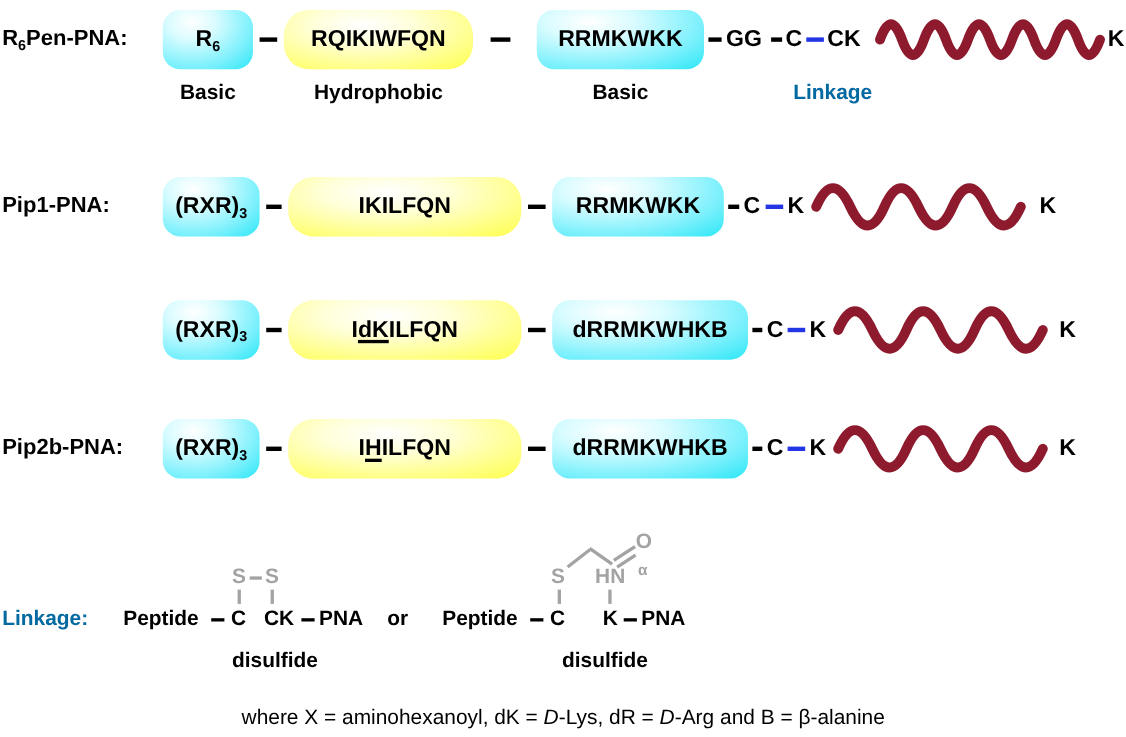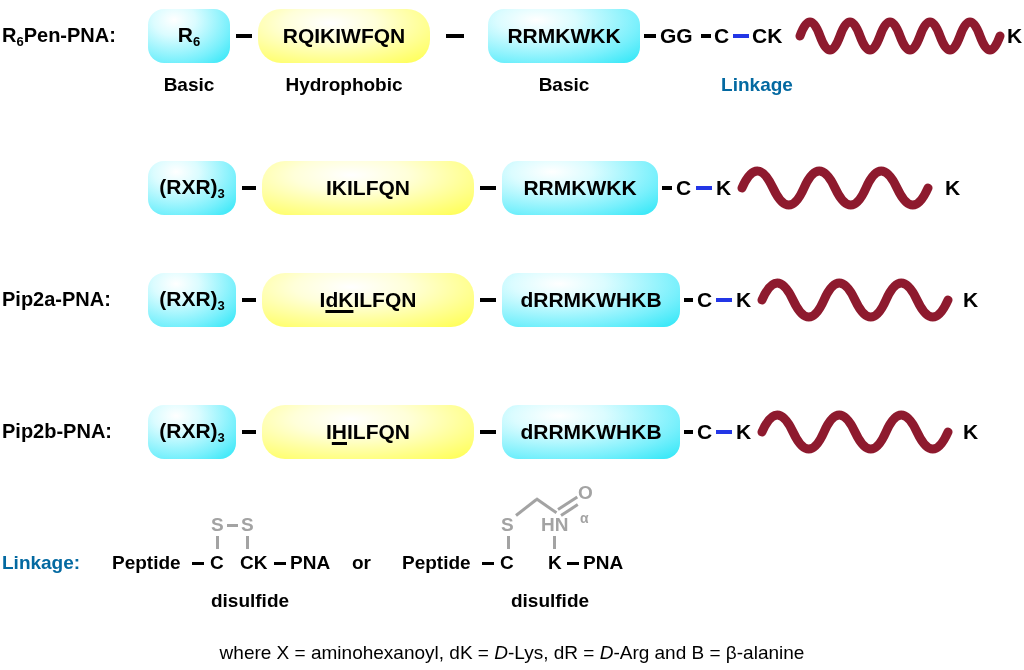--- a/index.html
+++ b/index.html
@@ -66,20 +66,23 @@
   </div>
 
   <div class="caps" style="top:74px">
     <span class="cap" style="left:154px;width:70px">Basic</span>
     <span class="cap" style="left:264px;width:160px">Hydrophobic</span>
     <span class="cap" style="left:524px;width:80px">Basic</span>
     <span class="cap blue" style="left:712px;width:90px">Linkage</span>
   </div>
 
   <div class="prow" style="top:160px">
+    <div class="rlabel">
+      <span><span>Pip1-PNA:</span><span class="sub"></span><span></span></span>
+    </div>
     <div class="box cyan" style="left:148px;width:88px">
       <span><span>(RXR)</span><span class="sub">3</span></span>
     </div>
     <div class="dash" style="left:242px;width:14px"></div>
     <div class="box yellow" style="left:262px;width:212px">
       <span><span>IKILFQN</span><span class="ul"></span><span></span></span>
     </div>
     <div class="dash" style="left:480px;width:16px"></div>
     <div class="box cyan" style="left:502px;width:156px">
       <span>RRMKWKK</span>
@@ -88,23 +91,20 @@
     <span class="rtext" style="left:676px">C</span>
     <div class="bdash" style="left:696px;width:16px"></div>
     <span class="rtext" style="left:716px">K</span>
     <svg class="wave" style="left:737px;top:0" width="198" height="56" viewBox="0 0 198 56">
       <path d="M5 28 Q20 -6 36 28 T67 28 T98 28 T129 28 T160 28 T191 28" fill="none" stroke="#8e1a2e" stroke-width="9" stroke-linecap="round"></path>
     </svg>
     <span class="rtext" style="left:945px">K</span>
   </div>
 
   <div class="prow" style="top:272px">
-    <div class="rlabel">
-      <span><span>Pip2a-PNA:</span><span class="sub"></span><span></span></span>
-    </div>
     <div class="box cyan" style="left:148px;width:88px">
       <span><span>(RXR)</span><span class="sub">3</span></span>
     </div>
     <div class="dash" style="left:242px;width:14px"></div>
     <div class="box yellow" style="left:262px;width:212px">
       <span><span>I</span><span class="ul">dK</span><span>ILFQN</span></span>
     </div>
     <div class="dash" style="left:480px;width:16px"></div>
     <div class="box cyan" style="left:502px;width:178px">
       <span>dRRMKWHKB</span>
@@ -112,21 +112,21 @@
     <div class="dash" style="left:684px;width:9px"></div>
     <span class="rtext" style="left:697px">C</span>
     <div class="bdash" style="left:716px;width:16px"></div>
     <span class="rtext" style="left:736px">K</span>
     <svg class="wave" style="left:757px;top:0" width="198" height="56" viewBox="0 0 198 56">
       <path d="M5 28 Q20 -6 36 28 T67 28 T98 28 T129 28 T160 28 T191 28" fill="none" stroke="#8e1a2e" stroke-width="9" stroke-linecap="round"></path>
     </svg>
     <span class="rtext" style="left:963px">K</span>
   </div>
 
-  <div class="prow" style="top:404px">
+  <div class="prow" style="top:380px">
     <div class="rlabel">
       <span><span>Pip2b-PNA:</span><span class="sub"></span><span></span></span>
     </div>
     <div class="box cyan" style="left:148px;width:88px">
       <span><span>(RXR)</span><span class="sub">3</span></span>
     </div>
     <div class="dash" style="left:242px;width:14px"></div>
     <div class="box yellow" style="left:262px;width:212px">
       <span><span>I</span><span class="ul">H</span><span>ILFQN</span></span>
     </div>

